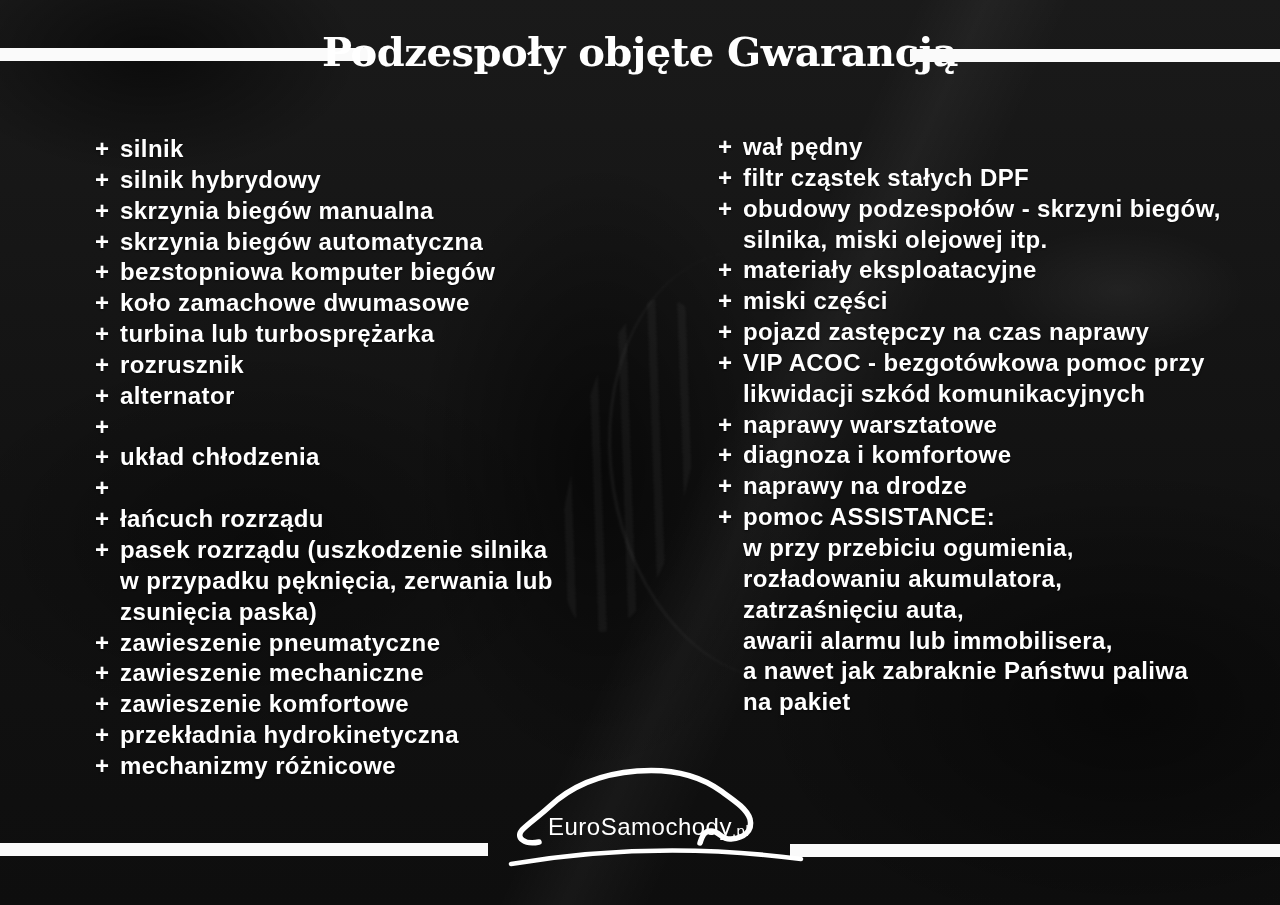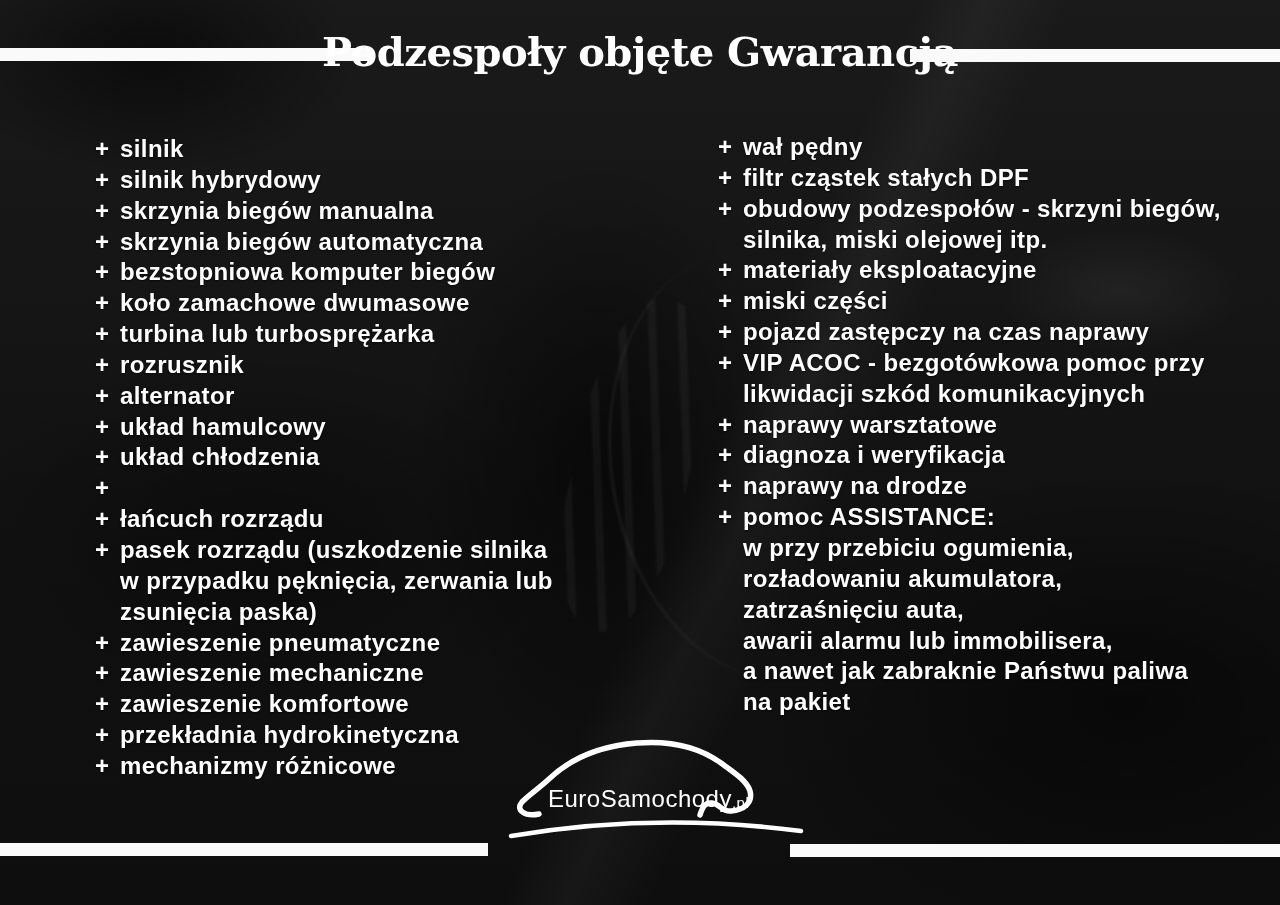--- a/index.html
+++ b/index.html
@@ -56,21 +56,21 @@
   .col{
     position:absolute;
     font-weight:bold;font-size:24px;letter-spacing:.4px;
     text-shadow:0 1px 2px rgba(0,0,0,.6);
   }
   .col-left{left:95px;top:134px;width:520px;}
   .col-right{left:718px;top:132px;width:545px;}
   .line{display:flex;align-items:baseline;height:30.85px;line-height:30.85px;white-space:nowrap;}
   .plus{flex:none;width:25px;}
   
-  .logo{position:absolute;left:505px;top:732px;width:305px;height:130px;}
+  .logo{position:absolute;left:505px;top:760px;width:305px;height:130px;}
   .logo svg{display:block;width:100%;height:100%;}
 </style>
 </head>
 <body>
 
 <div class="poster" style="background-color: rgb(19, 19, 19); color: rgb(255, 255, 255);">
 
   <div class="bg">
     <div class="bg-tire"></div>
     <div class="bg-fender"></div>
@@ -112,21 +112,20 @@
       <div class="line">
         <span class="plus">+</span>
         <span class="txt">rozrusznik</span>
       </div>
       <div class="line">
         <span class="plus">+</span>
         <span class="txt">alternator</span>
       </div>
       <div class="line">
         <span class="plus">+</span>
-        <span class="txt">układ hamulcowy</span>
       </div>
       <div class="line">
         <span class="plus">+</span>
         <span class="txt">układ chłodzenia</span>
       </div>
       <div class="line">
         <span class="plus">+</span>
       </div>
       <div class="line">
         <span class="plus">+</span>
@@ -201,21 +200,21 @@
       <div class="line cont">
         <span class="plus"></span>
         <span class="txt">likwidacji szkód komunikacyjnych</span>
       </div>
       <div class="line">
         <span class="plus">+</span>
         <span class="txt">naprawy warsztatowe</span>
       </div>
       <div class="line">
         <span class="plus">+</span>
-        <span class="txt">diagnoza i weryfikacja</span>
+        <span class="txt">diagnoza i komfortowe</span>
       </div>
       <div class="line">
         <span class="plus">+</span>
         <span class="txt">naprawy na drodze</span>
       </div>
       <div class="line">
         <span class="plus">+</span>
         <span class="txt">pomoc ASSISTANCE:</span>
       </div>
       <div class="line cont">

